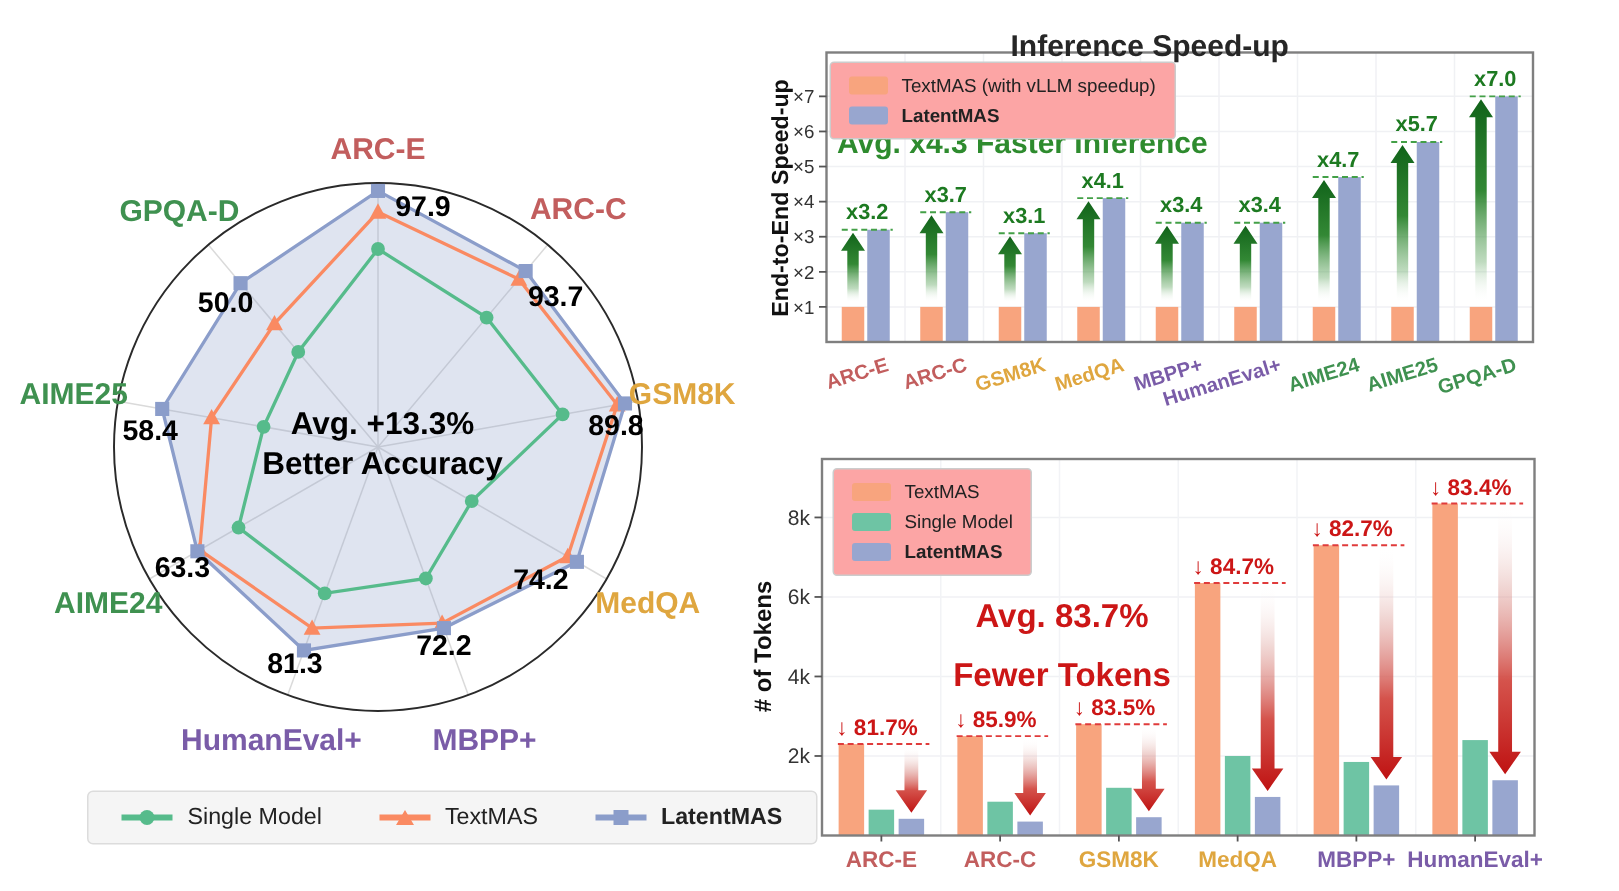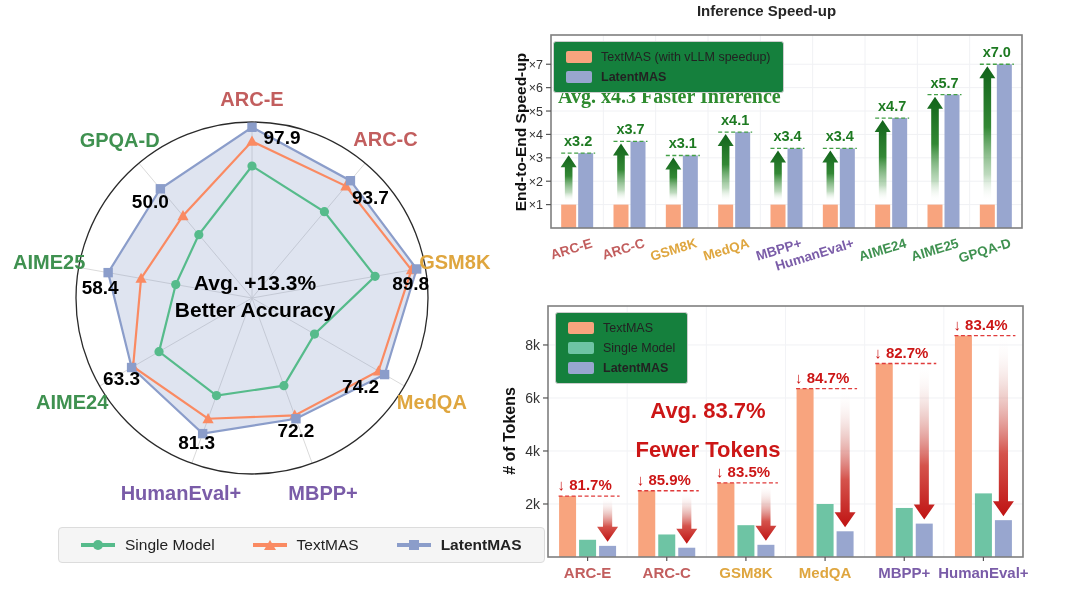--- a/index.html
+++ b/index.html
@@ -2,31 +2,31 @@
 <html><head>
 <meta charset="utf-8">
 <style>
   html,body{margin:0;padding:0;background:#fff;}
   .canvas{position:relative;width:1079px;height:594px;background:#fff;overflow:hidden;
           font-family:"Liberation Sans","DejaVu Sans",sans-serif;}
   svg.chart{position:absolute;z-index:1;}
   .overlay{position:absolute;z-index:3;pointer-events:none;}
   .chart-title{font-weight:bold;color:#262626;text-align:center;}
   #radar-title{left:72px;top:52px;width:400px;font-size:23px;}
-  #speedup-title{left:531px;top:2px;width:471px;font-size:15px;}
+  #speedup-title{left:531px;top:20px;width:471px;font-size:20px;}
   #tokens-title{left:528px;top:287px;width:475px;font-size:17.5px;}
   .ylabel{font-weight:bold;color:#111;text-align:center;transform:rotate(-90deg);}
   #speedup-ylabel{left:427px;top:122px;width:190px;height:20px;font-size:15.5px;}
   #tokens-ylabel{left:446px;top:421px;width:130px;height:20px;font-size:16px;}
   #radar-annotation{left:102px;top:269px;width:306px;text-align:center;
       font-size:21px;line-height:27px;font-weight:bold;color:#000000;}
-  #speedup-annotation{left:558px;top:85px;font-size:20px;font-weight:bold;color:#2e8b2e;font-family:Liberation Serif, serif;}
+  #speedup-annotation{left:558px;top:85px;font-size:20px;font-weight:bold;color:#2e8b2e;}
   #tokens-annotation{left:588px;top:391px;width:240px;text-align:center;
       font-size:22px;line-height:39px;font-weight:bold;color:#cc1616;}
-  .legend-box{position:absolute;z-index:4;background:#15803d;border:1.3px solid #ccc;
+  .legend-box{position:absolute;z-index:4;background:#fca5a5;border:1.3px solid #ccc;
       border-radius:3px;display:flex;flex-direction:column;gap:6px;padding:8px 12px;}
   #speedup-legend{left:553px;top:41px;}
   #tokens-legend{left:555px;top:312px;}
   .leg-row{display:flex;align-items:center;gap:9px;}
   .leg-swatch{width:26px;height:12px;border-radius:2px;flex:0 0 auto;}
   .leg-label{font-size:12.5px;color:#222;white-space:nowrap;}
   .leg-label.bold{font-weight:bold;}
   #radar-legend{position:absolute;z-index:4;left:58px;top:527px;height:34px;
       background:#f5f5f5;border:1.3px solid #dcdcdc;border-radius:4px;
       display:flex;align-items:center;gap:38px;padding:0 22px;}

